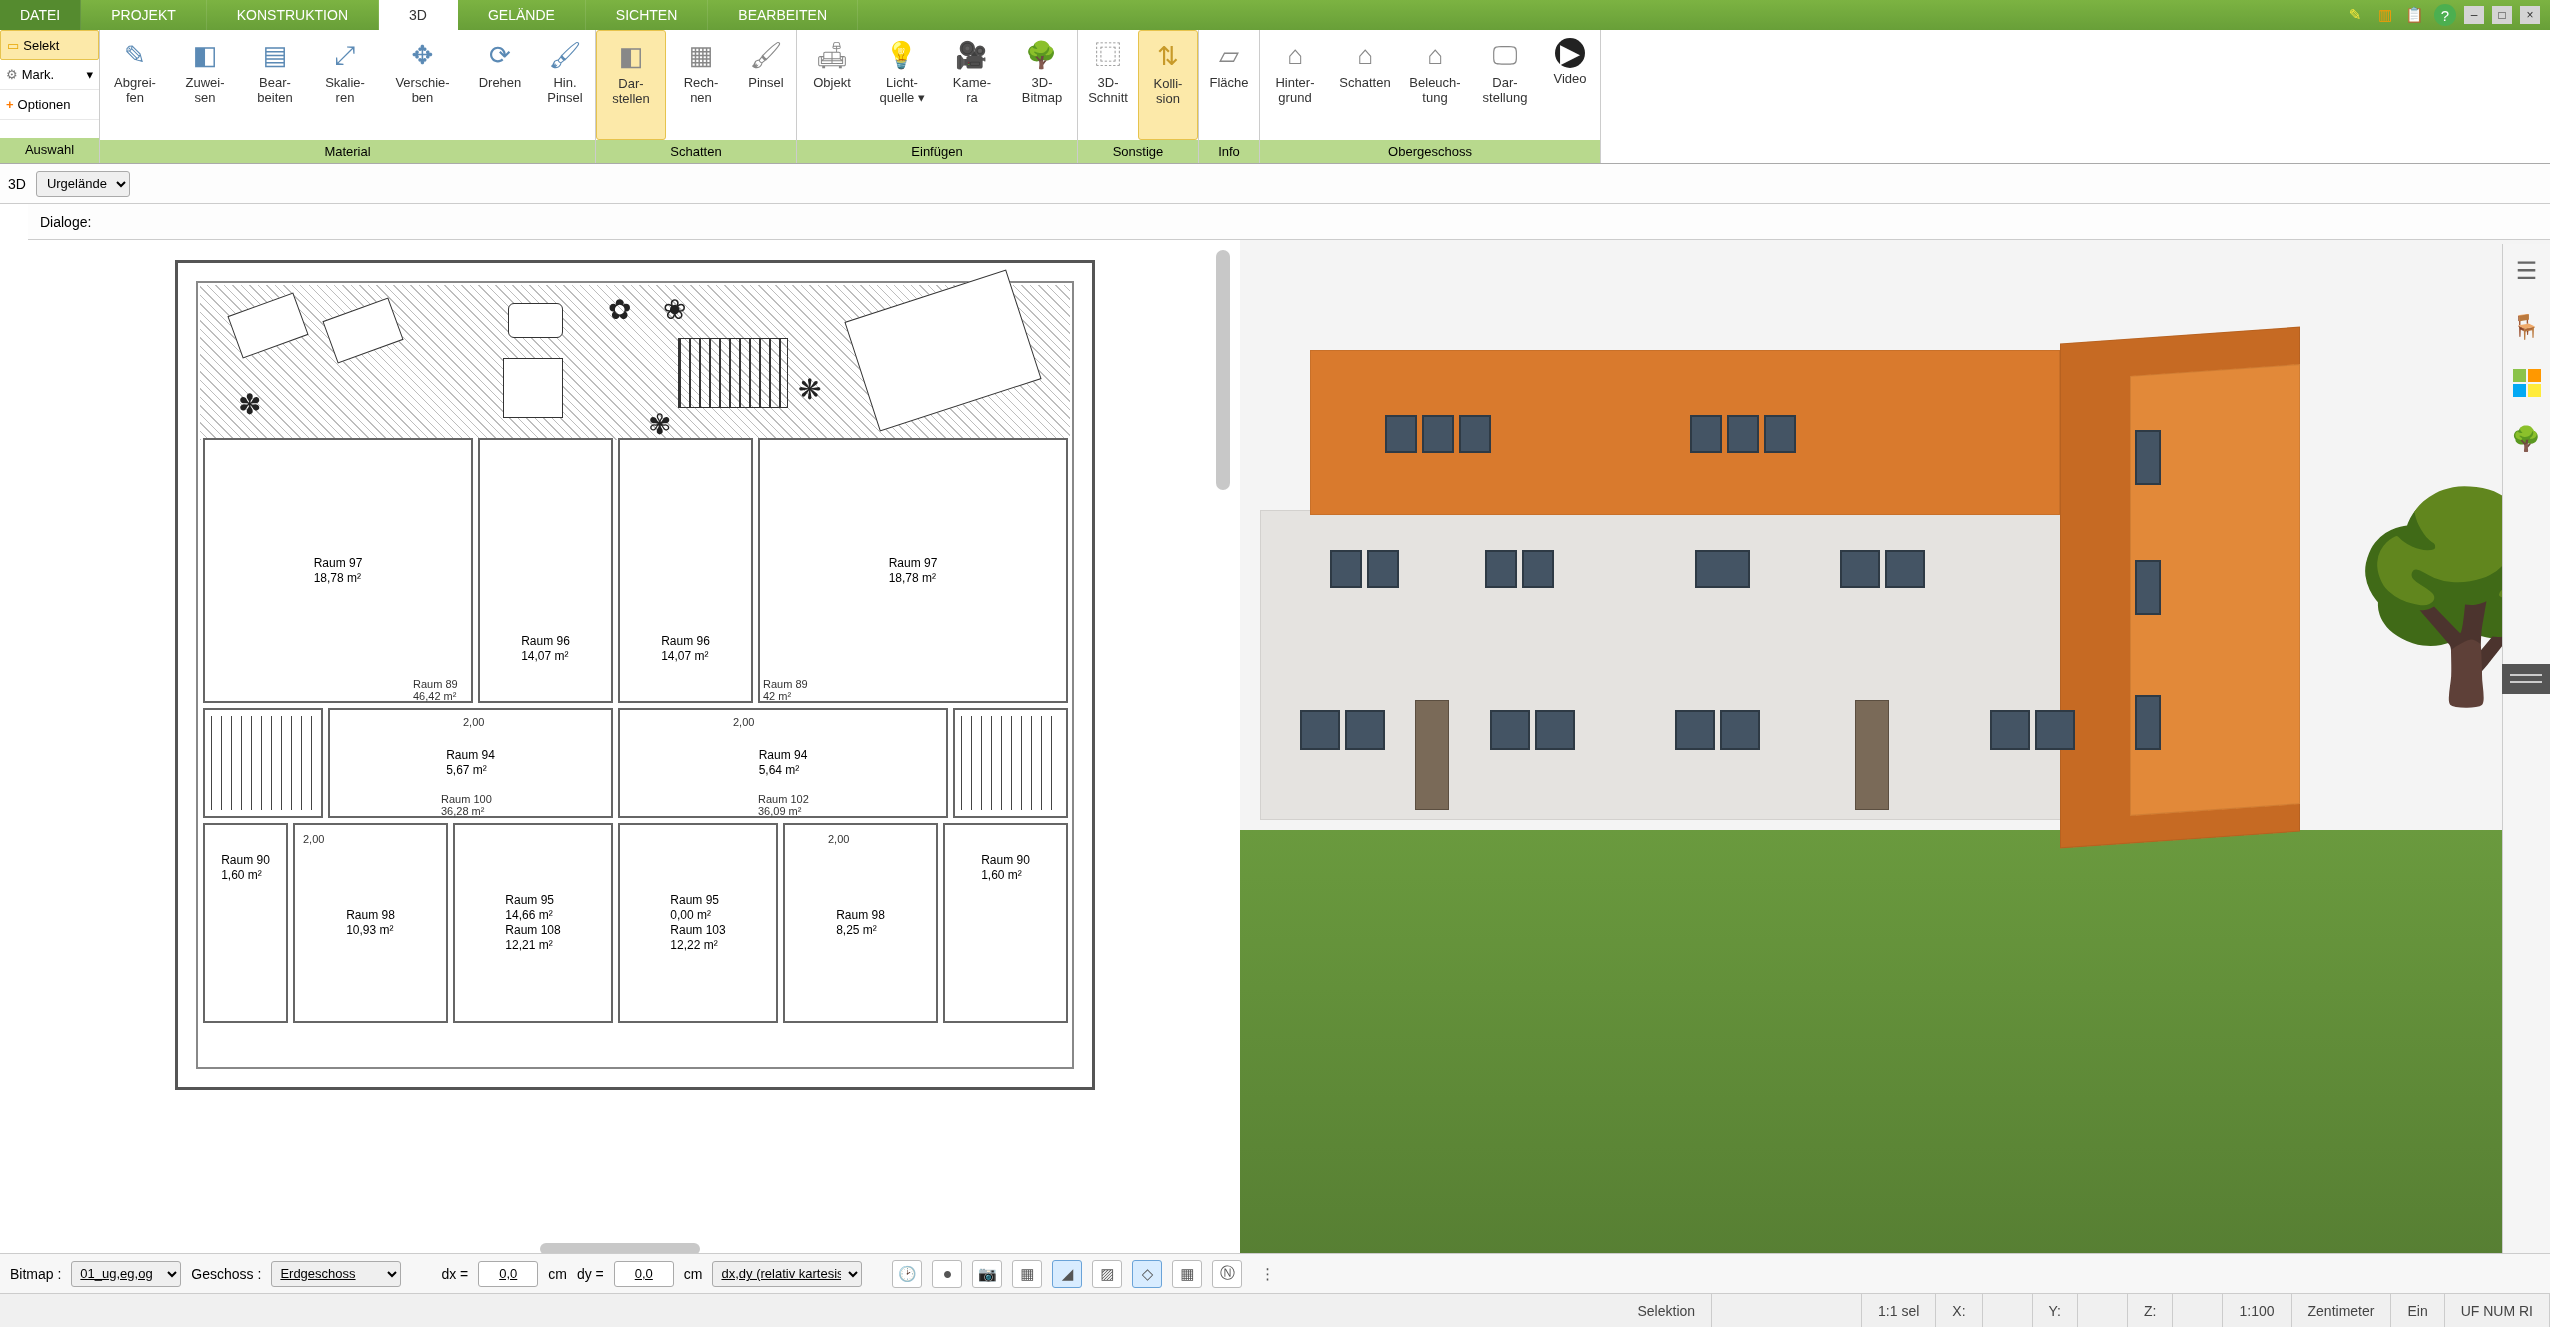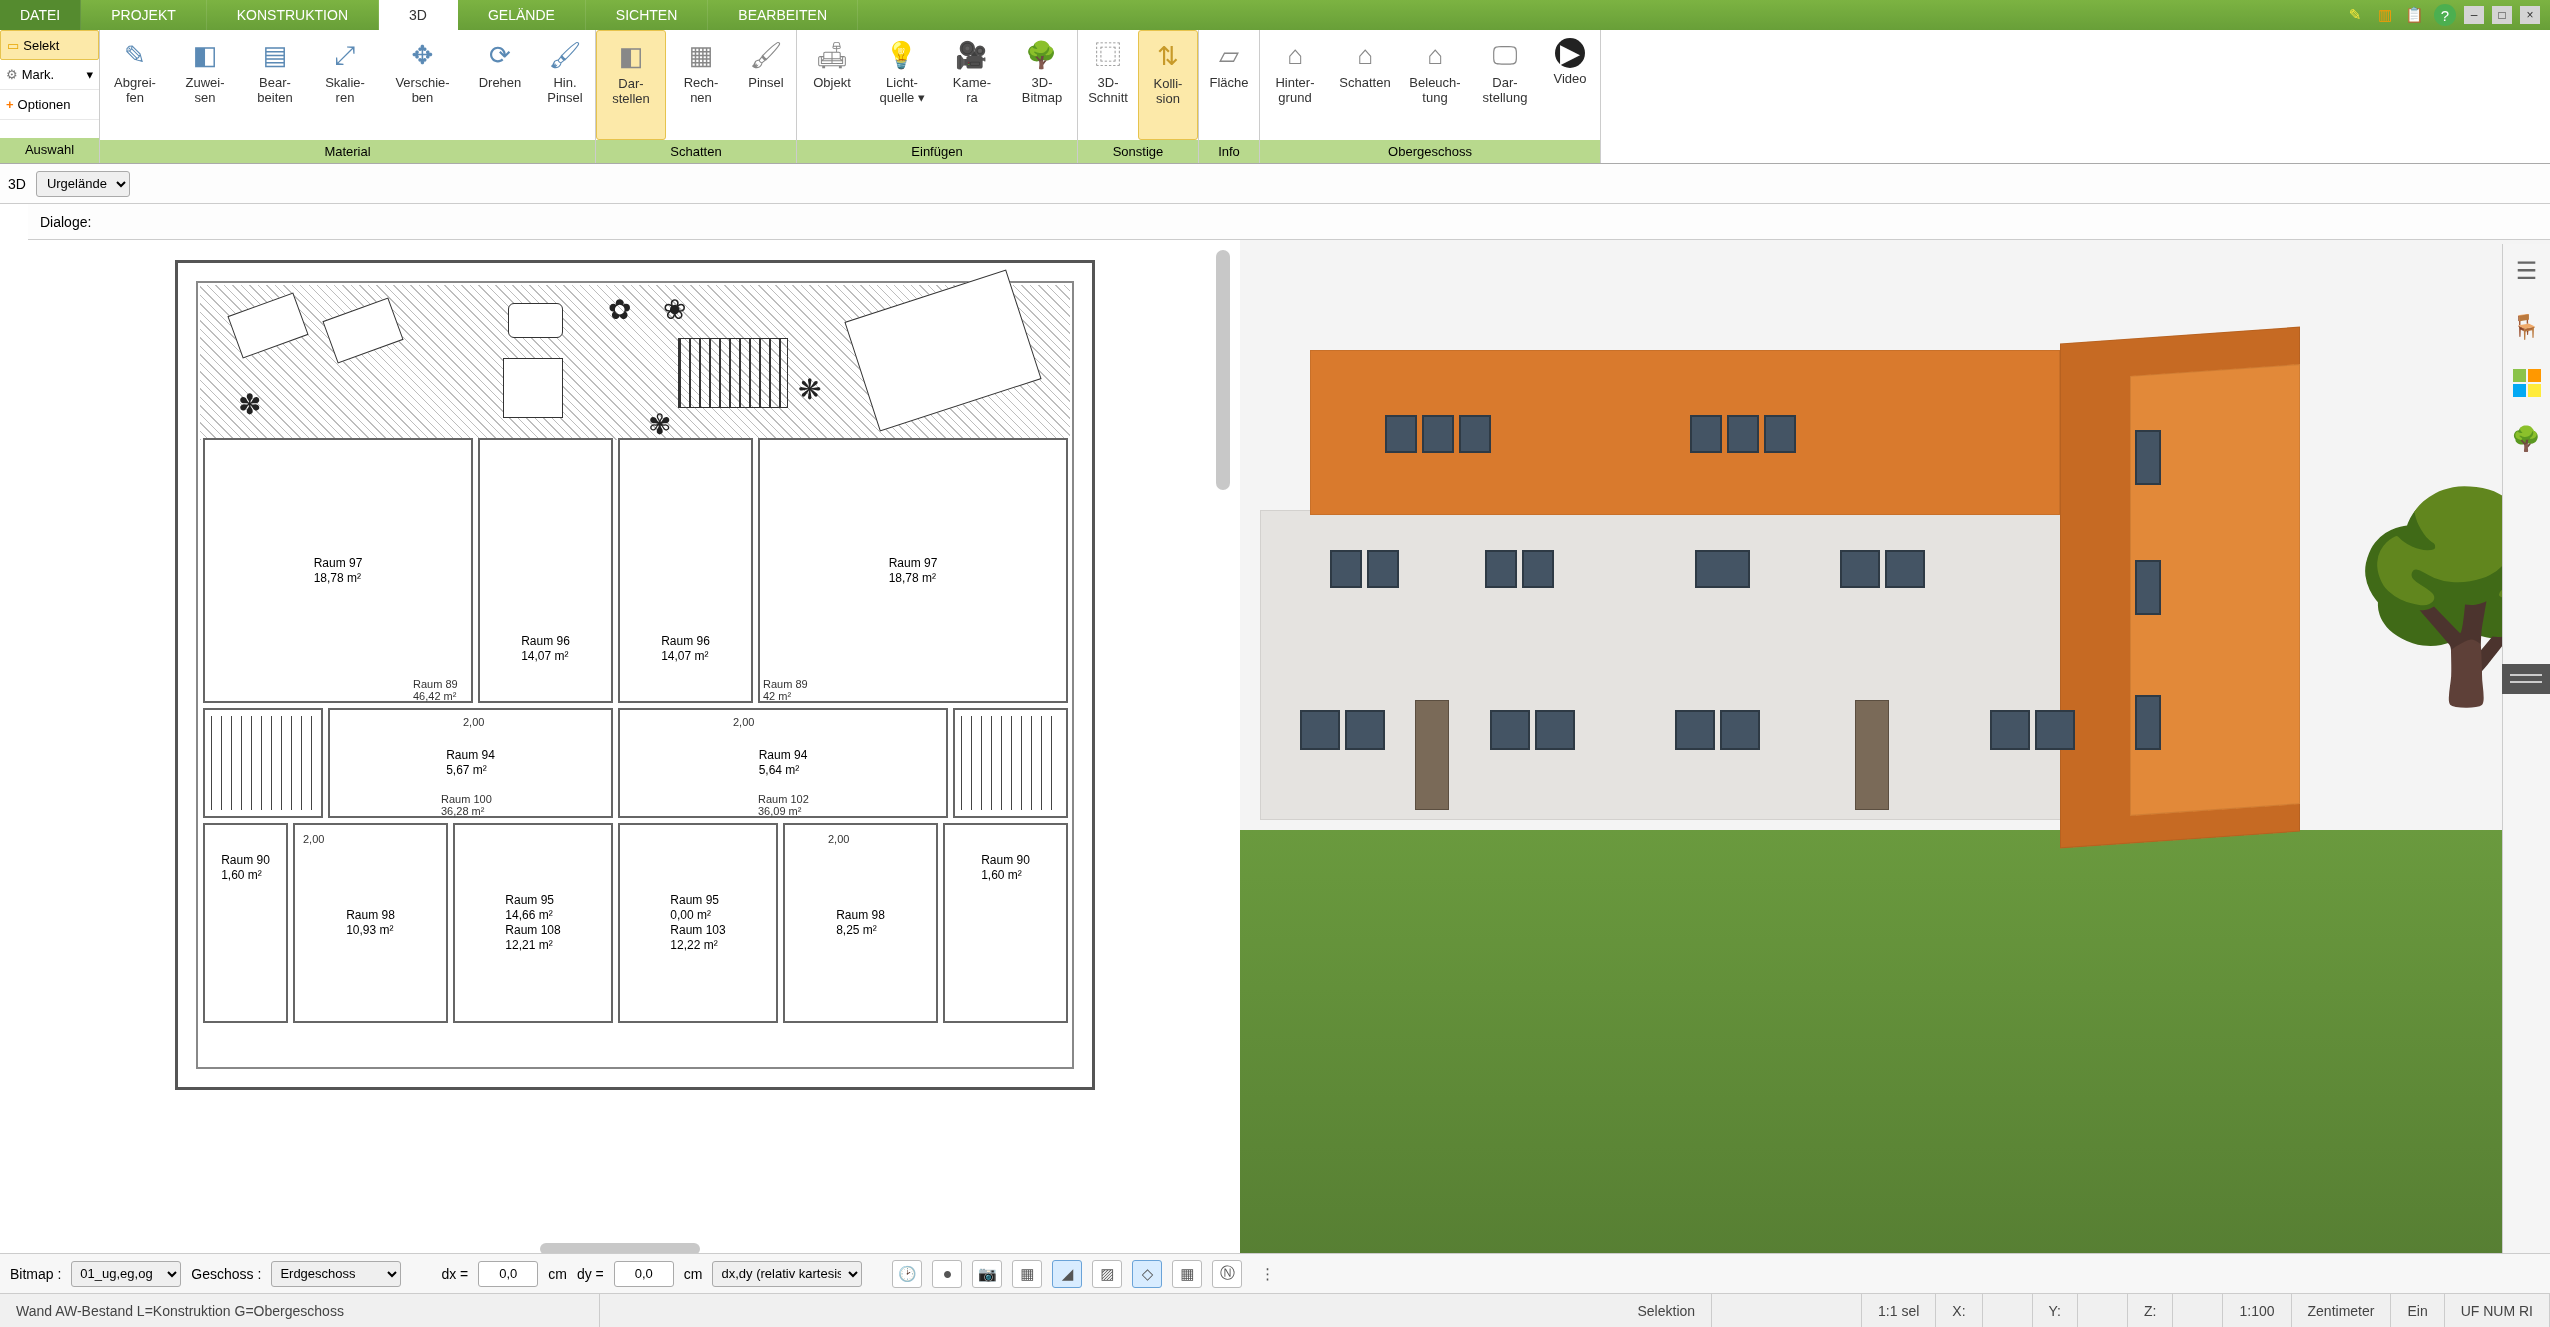--- a/index.html
+++ b/index.html
@@ -70,21 +70,21 @@
 .right-sidebar .sb-item{width:34px; height:34px; display:flex; align-items:center; justify-content:center; font-size:24px; color:#666; cursor:pointer;}
 .sb-squares{display:grid;grid-template-columns:1fr 1fr;grid-template-rows:1fr 1fr;gap:2px;width:28px;height:28px;}
 .sb-squares div:nth-child(1){background:#8bc34a;} .sb-squares div:nth-child(2){background:#ff9800;}
 .sb-squares div:nth-child(3){background:#03a9f4;} .sb-squares div:nth-child(4){background:#ffeb3b;}
 .sb-handle{position:absolute; right:0; top:420px; width:48px; height:30px; background:#555;}
 .sb-handle::before,.sb-handle::after{content:"";position:absolute;left:8px;right:8px;height:2px;background:#ccc;}
 .sb-handle::before{top:10px;} .sb-handle::after{top:17px;}
 
 
 .bottom-bar{position:absolute; left:0; right:0; bottom:34px; height:40px; background:#f7f7f7; border-top:1px solid #ccc; display:flex; align-items:center; padding:0 10px; gap:10px; font-size:14px;}
-.bottom-bar select, .bottom-bar input{height:26px; border:1px solid #aaa; border-radius:3px; font-size:13px; padding:0 4px;}
+.bottom-bar select, .bottom-bar input{height:26px; border:1px solid #aaa; border-radius:3px; font-size:13px; padding:0 4px;text-decoration:underline;}
 .bottom-bar .num-spin{width:60px; text-align:center;}
 .bottom-bar .spacer{flex:1;}
 .bottom-bar .tool-btn{width:30px;height:28px;border:1px solid #bbb;border-radius:3px;display:inline-flex;align-items:center;justify-content:center;background:#fff;font-size:15px;color:#555;}
 .bottom-bar .tool-btn.on{background:#d8ecff;border-color:#6aa3d8;}
 
 .status-bar{position:absolute; left:0; right:0; bottom:0; height:34px; background:#f0f0f0; border-top:1px solid #ccc; display:flex; align-items:center; font-size:14px; color:#444;}
 .status-bar > div{padding:0 16px; border-right:1px solid #ccc; height:100%; display:flex; align-items:center;}
 .status-bar .flex{flex:1; border-right:none;}
 </style>
 </head>
@@ -424,21 +424,20 @@
   <span class="tool-btn on">◢</span>
   <span class="tool-btn">▨</span>
   <span class="tool-btn on">◇</span>
   <span class="tool-btn">▦</span>
   <span class="tool-btn">Ⓝ</span>
   <span class="tool-btn" style="border:none;background:none;">⋮</span>
   <div class="spacer"></div>
 </div>
 
 <div class="status-bar">
-  <div style="flex:0 0 auto; min-width:600px;">Wand AW-Bestand L=Konstruktion G=Obergeschoss</div>
   <div class="flex"></div>
   <div>Selektion</div>
   <div style="width:150px;"></div>
   <div>1:1 sel</div>
   <div>X:</div>
   <div style="width:50px;"></div>
   <div>Y:</div>
   <div style="width:50px;"></div>
   <div>Z:</div>
   <div style="width:50px;"></div>

